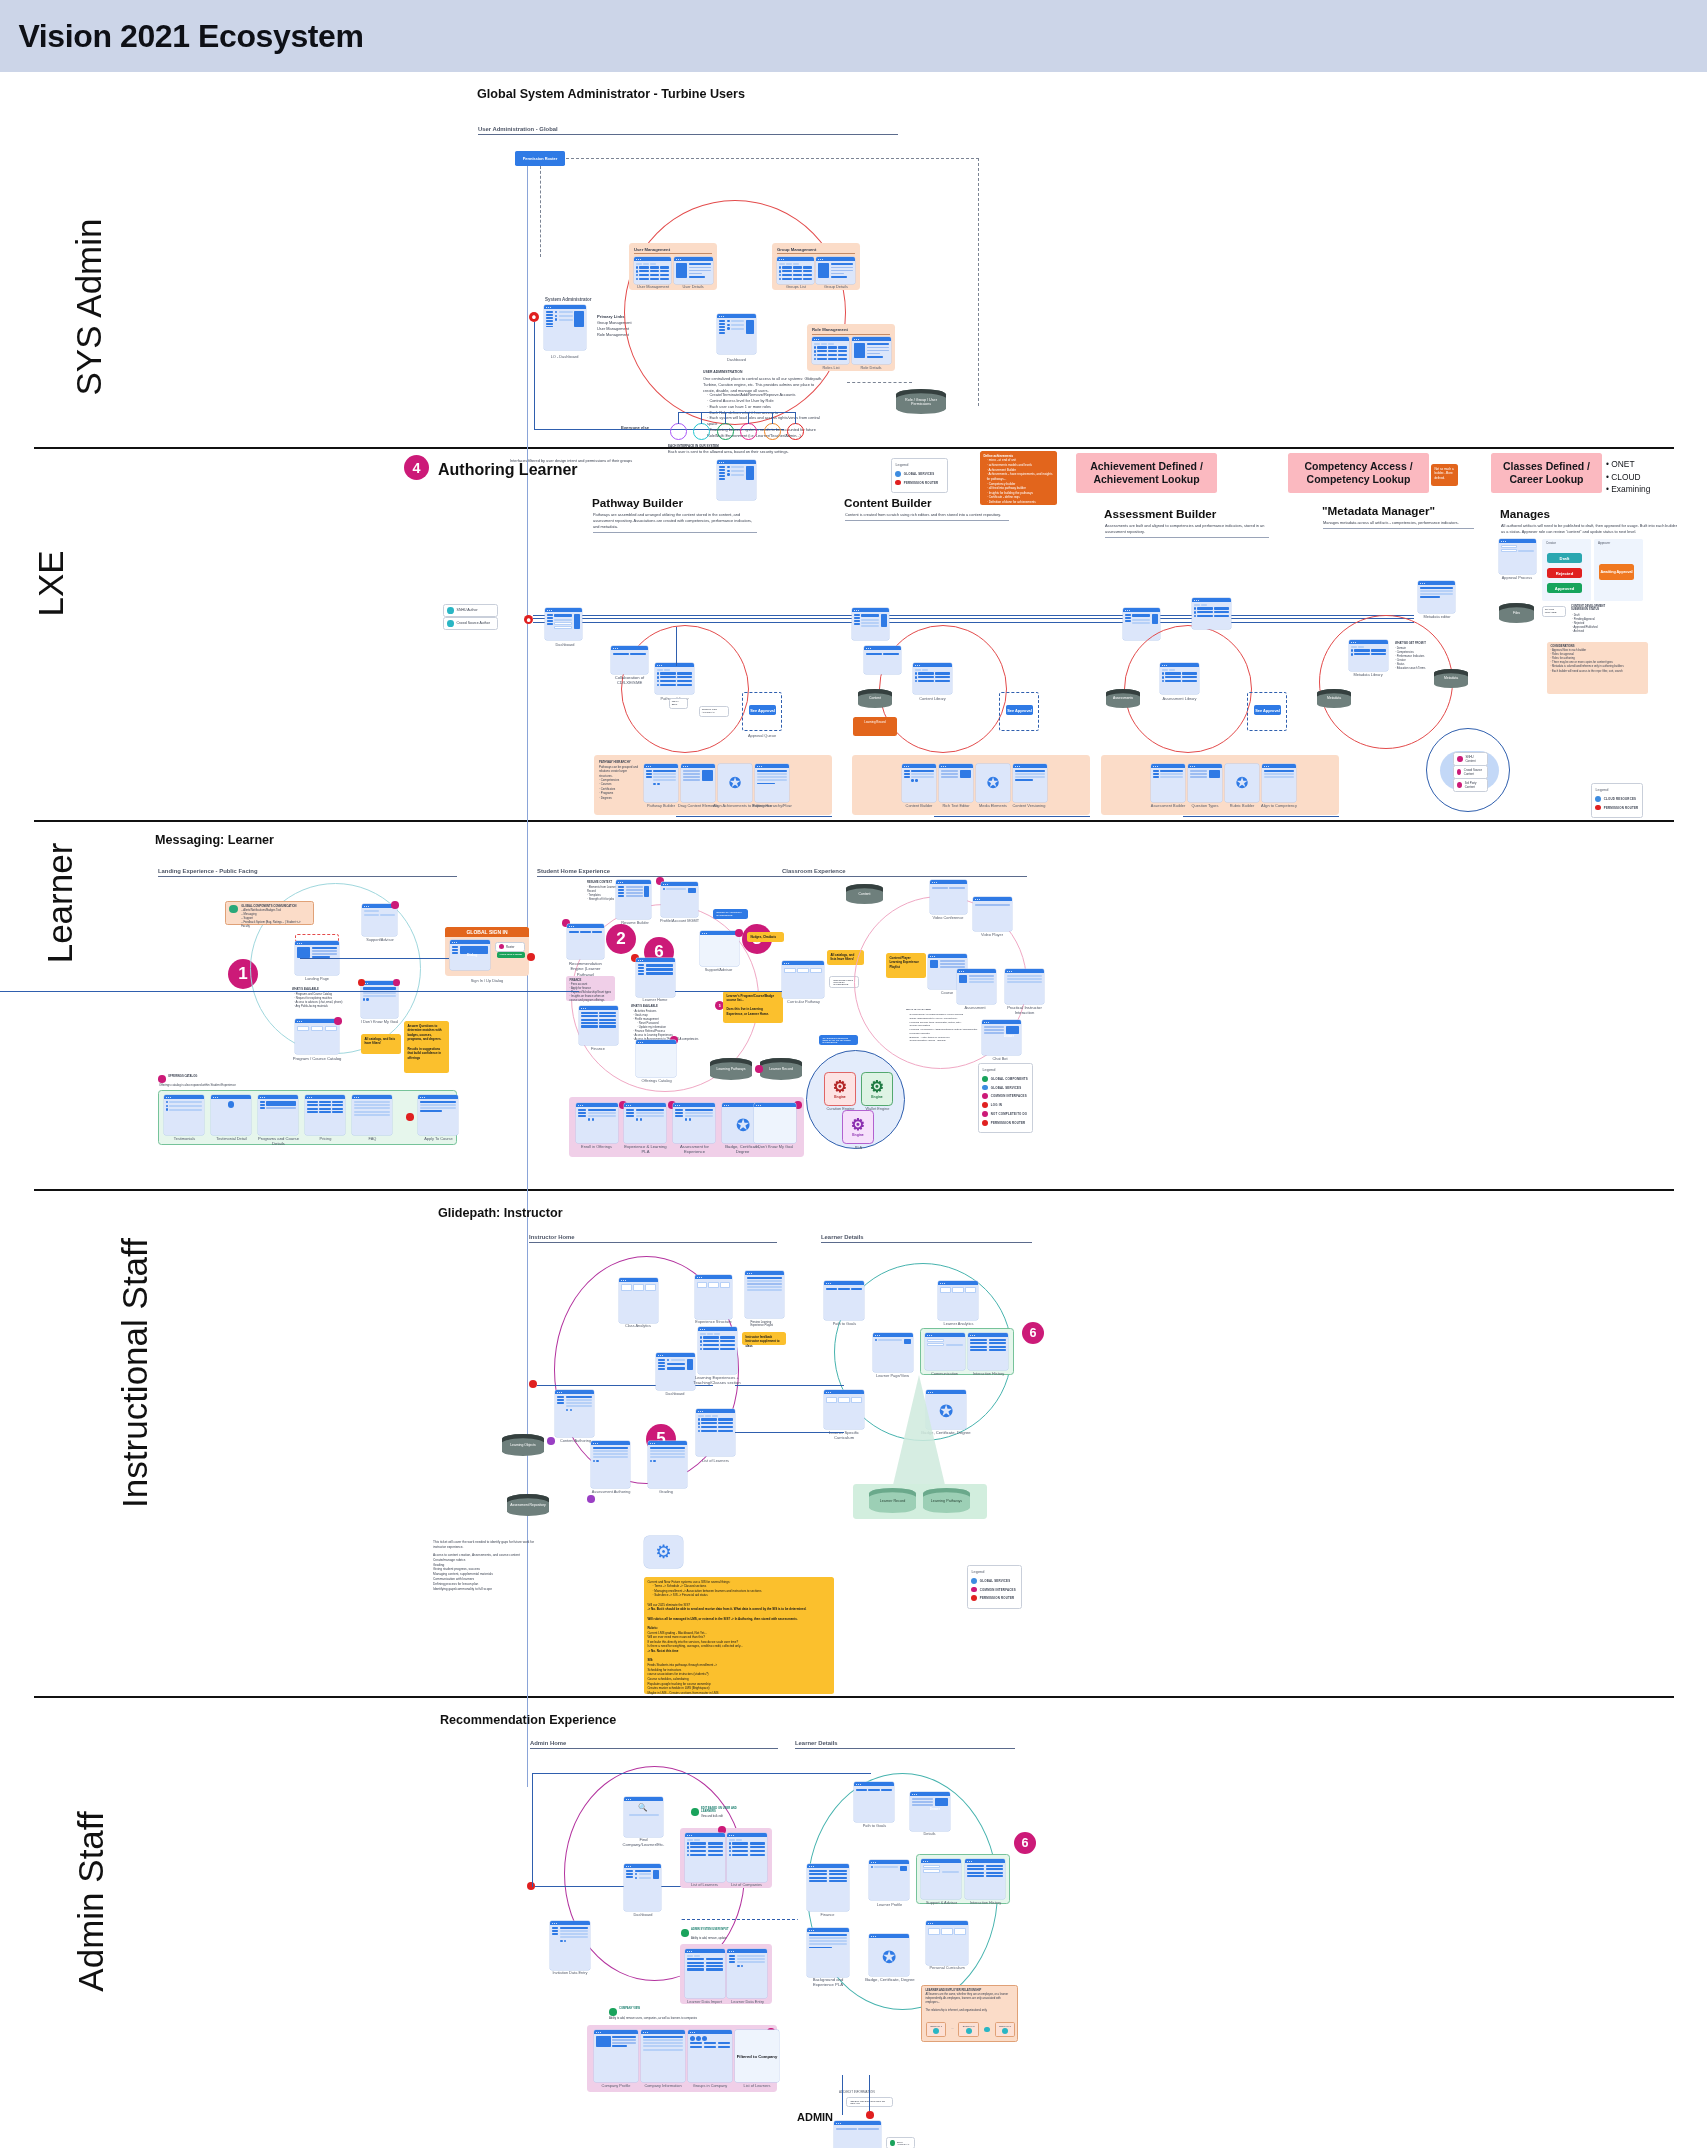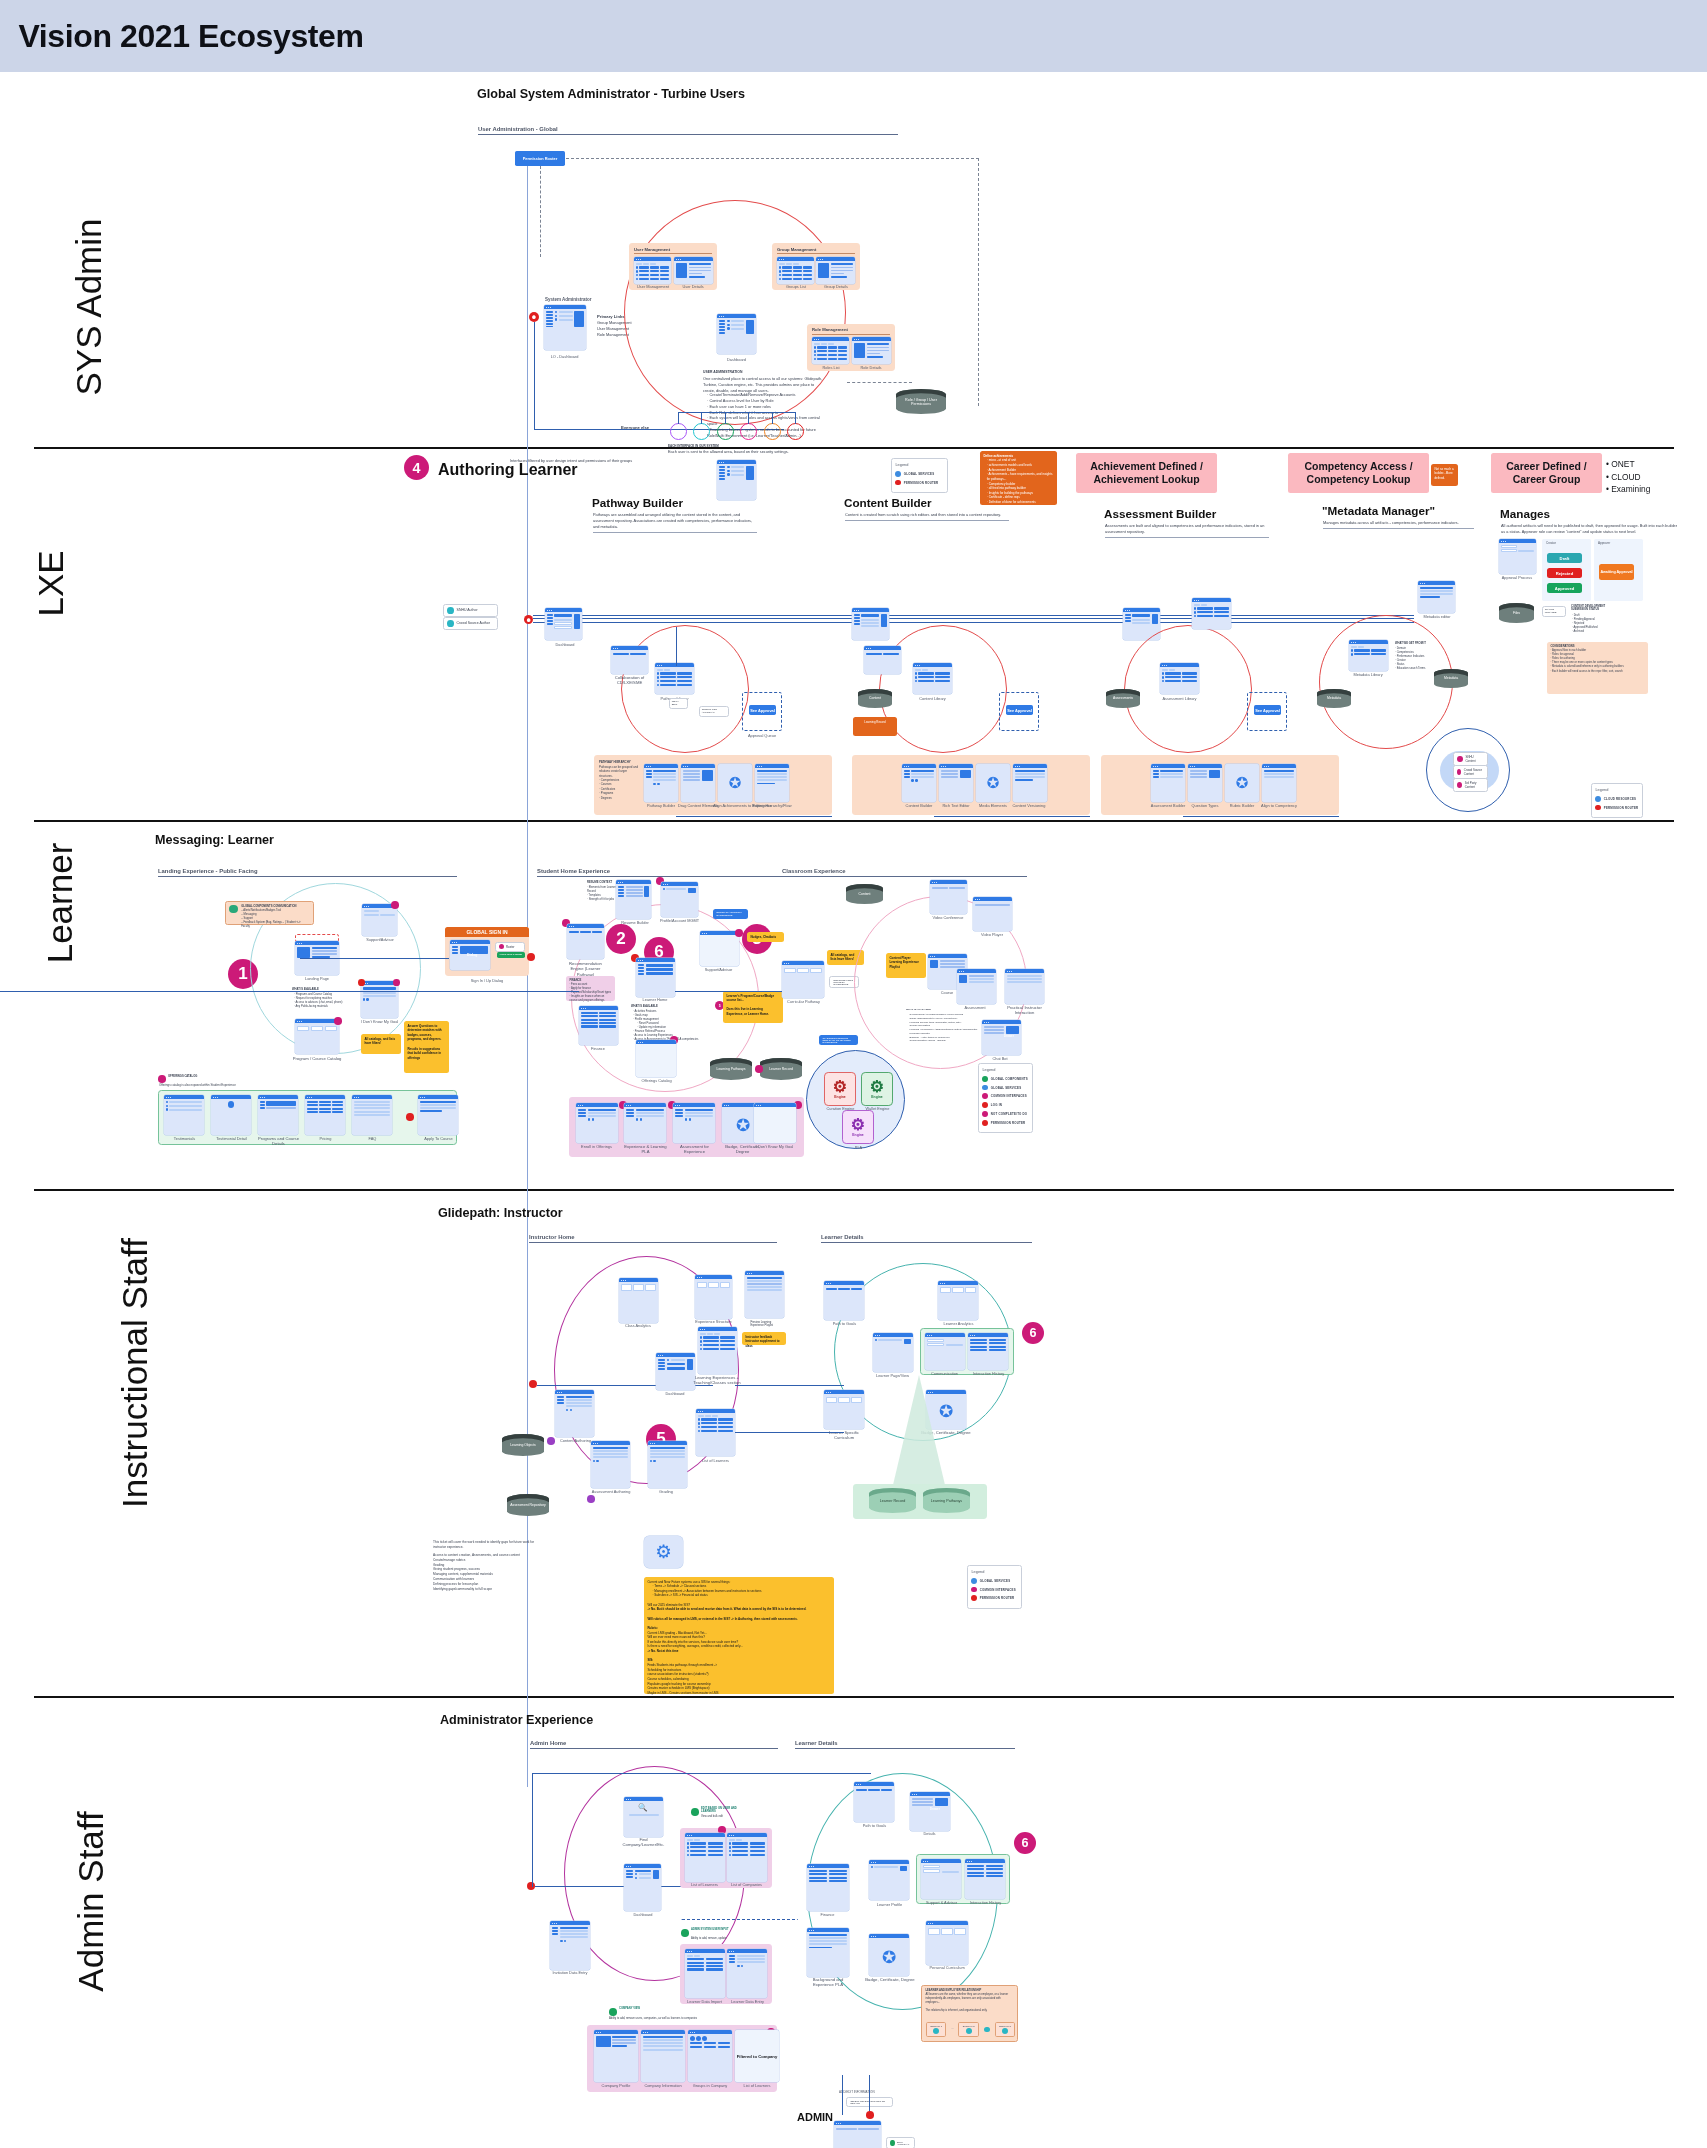--- a/index.html
+++ b/index.html
@@ -552,21 +552,21 @@
         <div>· <span>all feed into pathway builder</span></div>
         <div>· <span>Insights for building the pathways</span></div>
         <div>· <span>Certificate - define reqs</span></div>
         <div>· <span>Definition of done for achievements</span></div>
       </div>
     </div>
 
     <div class="pinkbox" style="left:1076px; top:5.9px; width:141px; height:40px;">Achievement Defined / Achievement Lookup</div>
     <div class="pinkbox" style="left:1288px; top:5.9px; width:141px; height:40px;">Competency Access / Competency Lookup</div>
     <div class="note orange" style="left:1431px; top:17px; width:27px; height:22px; font-size:3px;">Not so much a builder...More defined.</div>
-    <div class="pinkbox" style="left:1491px; top:5.9px; width:111px; height:40px;">Career Defined / Career Group</div>
+    <div class="pinkbox" style="left:1491px; top:5.9px; width:111px; height:40px;">Classes Defined / Career Lookup</div>
     <div style="position:absolute;left:1606px;top:11px;font-size:8.4px;line-height:1.5;color:#14161b;">
       <div>• <span>ONET</span></div>
       <div>• <span>CLOUD</span></div>
       <div>• <span>Examining</span></div>
     </div>
 
     <div class="sect-title" style="left:592px; top:49px; font-size:11.7px;">Pathway Builder</div>
     <div class="body-note" style="left:593px; top:65px; width:164px; border-bottom:0.4px solid #9aa4b8; padding-bottom:2.5px;">Pathways are assembled and arranged utilizing the content stored in the content, and assessment repository. Associations are created with competencies, performance indicators, and metadata.</div>
 
     <div class="sect-title" style="left:844px; top:49px; font-size:11.7px;">Content Builder</div>
@@ -2400,21 +2400,21 @@
           <b>PERMISSION ROUTER</b>
         </div>
     </div>
 
     <div class="conn h" style="left:735px; top:243px; width:109px;"></div>
     <div class="conn h" style="left:735px; top:196px; width:109px;"></div>
   </div>
 
   <div class="lane" style="top:1624px;height:451px;">
 
-    <div class="sect-title" style="left:440px; top:17px;">Administrator Experience</div>
+    <div class="sect-title" style="left:440px; top:17px;">Recommendation Experience</div>
     <div class="sub-head" style="left:530px; top:44px; width:248px;">Admin Home</div>
     <div class="sub-head" style="left:795px; top:44px; width:220px;">Learner Details</div>
 
     <div class="marker" style="left:1014px; top:136px; width:22px; height:22px; font-size:12.6px;">6</div>
 
     <div class="ellipse ell-magenta" style="left:564px; top:70px; width:181px; height:215px;"></div>
 
     <div class="pin red" style="left:527px; top:186px; width:8.4px; height:8.4px;"></div>
     <div class="conn h" style="left:535px; top:190px; width:215px;"></div>
     <div class="conn h" style="left:532px; top:77px; width:339px;"></div>

